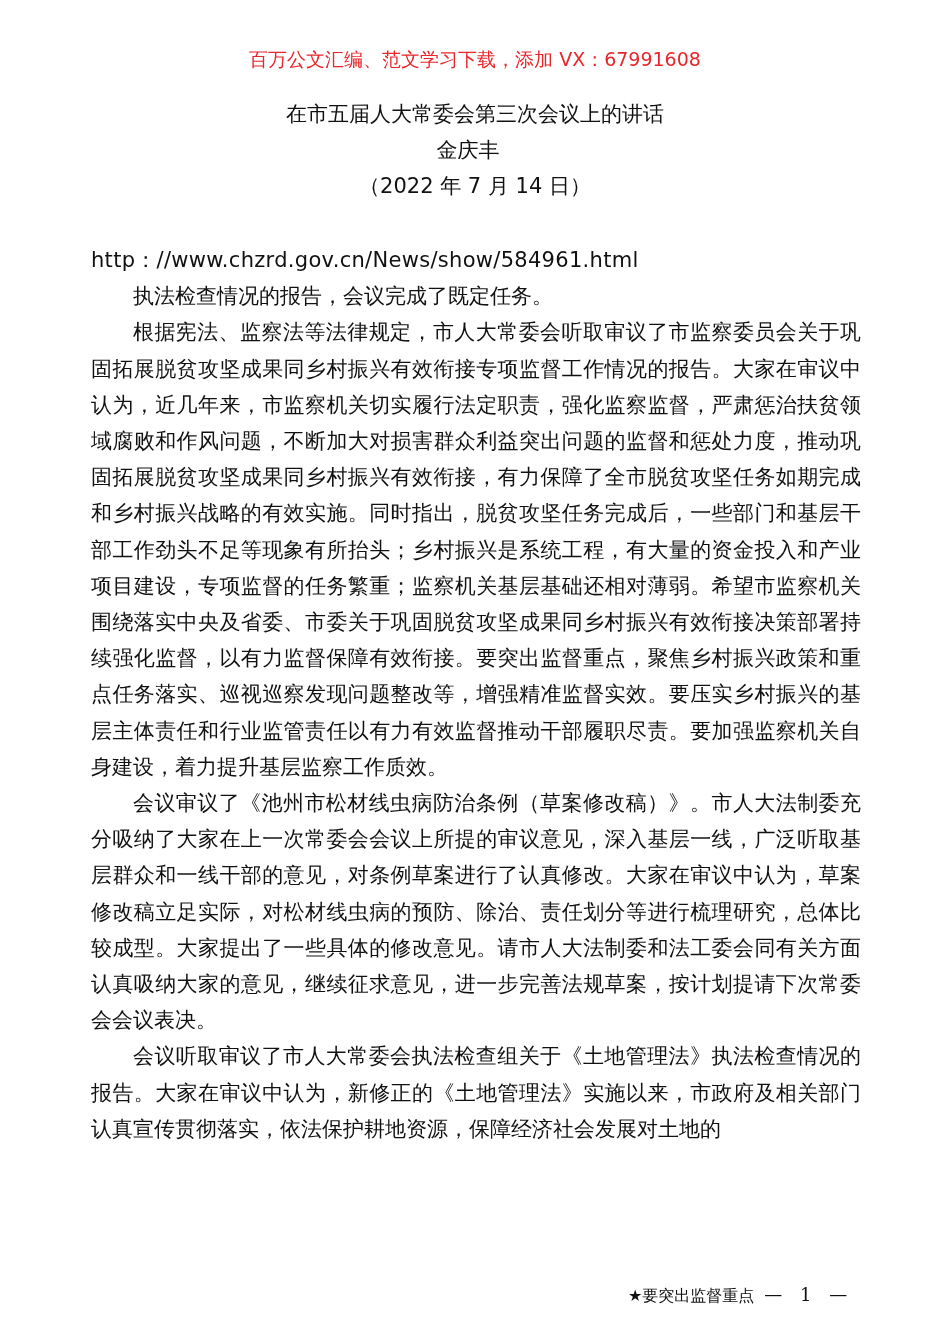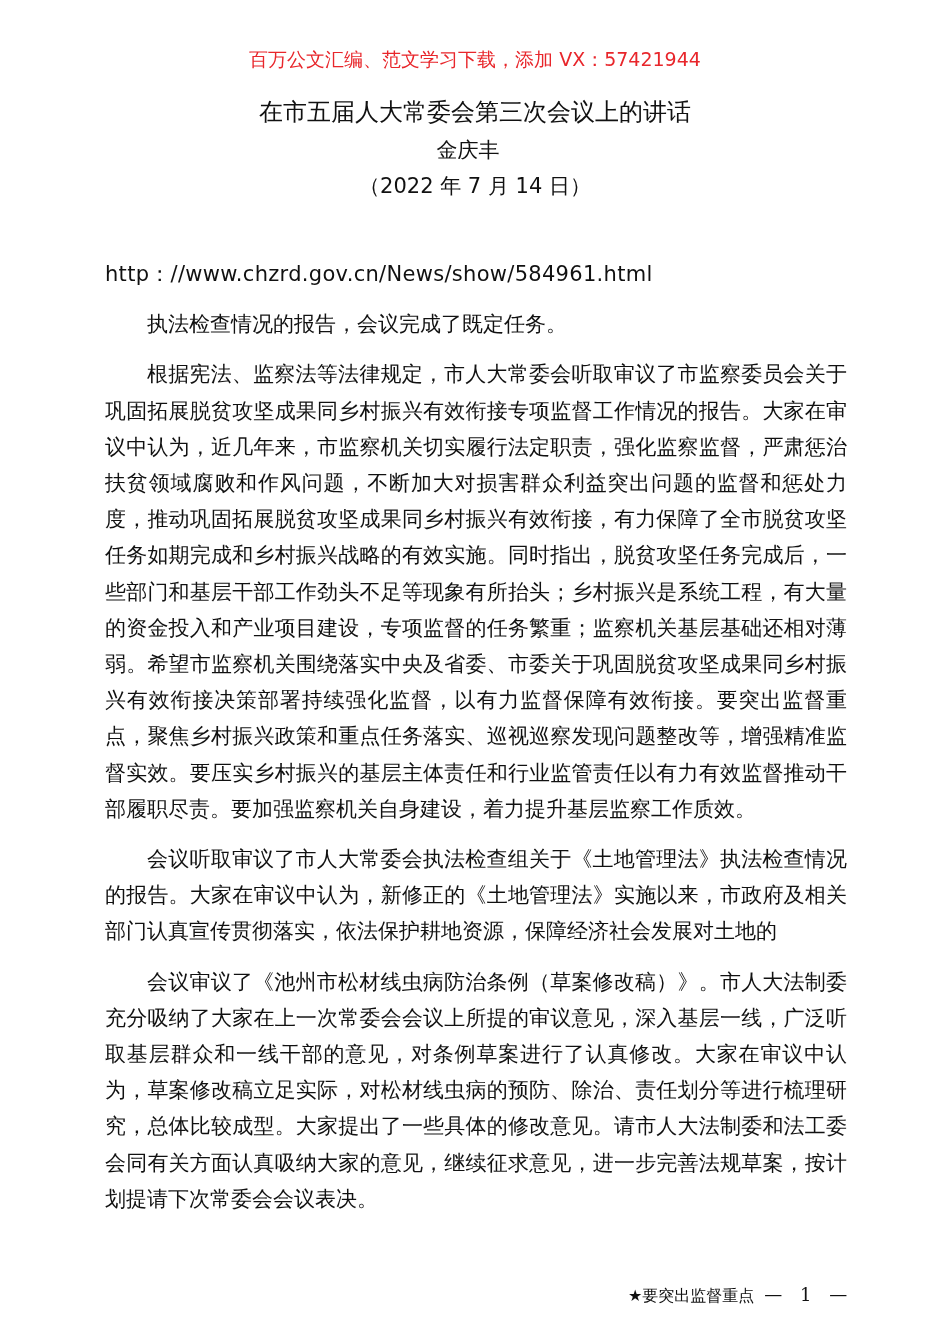--- a/index.html
+++ b/index.html
@@ -24,23 +24,22 @@
       font-size: 19px;
       color: #e8262b;
       line-height: 30px;
     }
     .title {
       position: absolute;
       top: 97px;
       left: 0;
       width: 950px;
       text-align: center;
-      font-size: 24px;
+      font-size: 21px;
       line-height: 34px;
-      font-family: Liberation Mono, monospace;
     }
     .author {
       position: absolute;
       top: 133px;
       left: 0;
       width: 936px;
       text-align: center;
       font-size: 21px;
       line-height: 34px;
     }
@@ -55,21 +54,21 @@
     }
     .body {
       position: absolute;
       top: 242px;
       left: 91px;
       width: 770px;
       font-size: 21px;
       line-height: 36.2px;
     }
     .body p {
-      margin: 14px;
+      margin: 0;
       text-align: justify;
       text-justify: inter-ideograph;
       word-break: break-all;
     }
     .body p.indent {
       text-indent: 42px;
     }
     .body p.url {
       letter-spacing: 0.3px;
     }
@@ -84,29 +83,29 @@
     .footer .page {
       font-family: "DejaVu Serif", "Liberation Serif", serif;
       font-size: 18px;
       margin-left: 10px;
       letter-spacing: 6px;
     }
   </style>
 </head>
 <body>
 
-<div class="banner">百万公文汇编、范文学习下载，添加 VX：57421944</div>
+<div class="banner">百万公文汇编、范文学习下载，添加 VX：67991608</div>
 
 <div class="title">在市五届人大常委会第三次会议上的讲话</div>
 <div class="author">金庆丰</div>
 <div class="date">（2022 年 7 月 14 日）</div>
 
 <div class="body">
   <p class="url">http：//www.chzrd.gov.cn/News/show/584961.html</p>
   <p class="indent">执法检查情况的报告，会议完成了既定任务。</p>
   <p class="indent">根据宪法、监察法等法律规定，市人大常委会听取审议了市监察委员会关于巩固拓展脱贫攻坚成果同乡村振兴有效衔接专项监督工作情况的报告。大家在审议中认为，近几年来，市监察机关切实履行法定职责，强化监察监督，严肃惩治扶贫领域腐败和作风问题，不断加大对损害群众利益突出问题的监督和惩处力度，推动巩固拓展脱贫攻坚成果同乡村振兴有效衔接，有力保障了全市脱贫攻坚任务如期完成和乡村振兴战略的有效实施。同时指出，脱贫攻坚任务完成后，一些部门和基层干部工作劲头不足等现象有所抬头；乡村振兴是系统工程，有大量的资金投入和产业项目建设，专项监督的任务繁重；监察机关基层基础还相对薄弱。希望市监察机关围绕落实中央及省委、市委关于巩固脱贫攻坚成果同乡村振兴有效衔接决策部署持续强化监督，以有力监督保障有效衔接。要突出监督重点，聚焦乡村振兴政策和重点任务落实、巡视巡察发现问题整改等，增强精准监督实效。要压实乡村振兴的基层主体责任和行业监管责任以有力有效监督推动干部履职尽责。要加强监察机关自身建设，着力提升基层监察工作质效。</p>
+  <p class="indent">会议审议了《池州市松材线虫病防治条例（草案修改稿）》。市人大法制委充分吸纳了大家在上一次常委会会议上所提的审议意见，深入基层一线，广泛听取基层群众和一线干部的意见，对条例草案进行了认真修改。大家在审议中认为，草案修改稿立足实际，对松材线虫病的预防、除治、责任划分等进行梳理研究，总体比较成型。大家提出了一些具体的修改意见。请市人大法制委和法工委会同有关方面认真吸纳大家的意见，继续征求意见，进一步完善法规草案，按计划提请下次常委会会议表决。</p>
   <p class="indent">会议听取审议了市人大常委会执法检查组关于《土地管理法》执法检查情况的报告。大家在审议中认为，新修正的《土地管理法》实施以来，市政府及相关部门认真宣传贯彻落实，依法保护耕地资源，保障经济社会发展对土地的</p>
-  <p class="indent">会议审议了《池州市松材线虫病防治条例（草案修改稿）》。市人大法制委充分吸纳了大家在上一次常委会会议上所提的审议意见，深入基层一线，广泛听取基层群众和一线干部的意见，对条例草案进行了认真修改。大家在审议中认为，草案修改稿立足实际，对松材线虫病的预防、除治、责任划分等进行梳理研究，总体比较成型。大家提出了一些具体的修改意见。请市人大法制委和法工委会同有关方面认真吸纳大家的意见，继续征求意见，进一步完善法规草案，按计划提请下次常委会会议表决。</p>
 </div>
 
 <div class="footer">
   <span>★要突出监督重点</span><span class="page">— 1 —</span>
 </div>
 
 </body></html>

